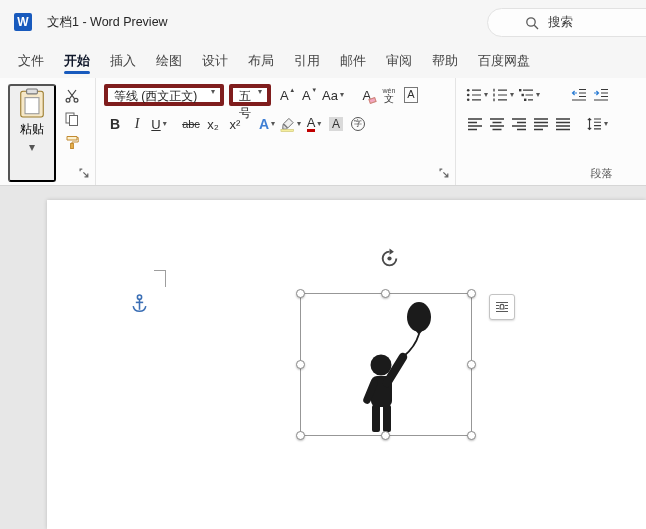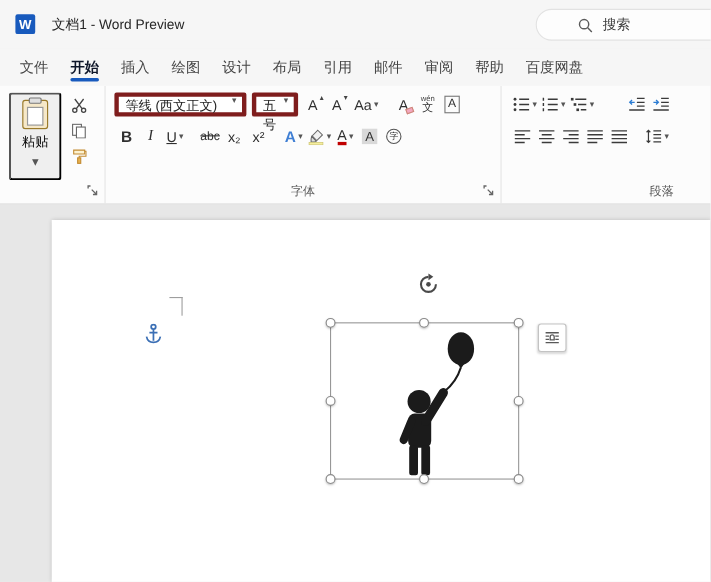--- a/index.html
+++ b/index.html
@@ -27,21 +27,21 @@
   .row{display:flex;align-items:center;}
   .r2{margin-top:7px;}
   .btn{display:inline-flex;align-items:center;justify-content:center;min-width:22px;height:22px;border-radius:3px;font-size:13px;color:#2f2f2f;gap:2px;padding:0 2px;background:none;border:none;flex:none;}
   .dd{font-size:8px;color:#555;line-height:1;}
   .tinyup{font-size:7px;color:#444;line-height:1;align-self:flex-start;margin-top:2px;}
   .combo{height:22px;border:4px solid #7f1d1d;background:#fff;border-radius:2px;display:flex;justify-content:space-between;padding:0 5px 0 6px;font-size:12px;color:#222;flex:none;}
 
   
   .clipboard{width:95px;}
   .clip-flex{display:flex;}
-  .paste-btn{width:48px;height:80px;display:flex;flex-direction:column;align-items:center;gap:3px;padding-top:2px;border-radius:3px;}
+  .paste-btn{width:48px;height:98px;display:flex;flex-direction:column;align-items:center;gap:3px;padding-top:2px;border-radius:3px;}
   .paste-btn span{font-size:12px;}
   .clip-col{display:flex;flex-direction:column;gap:4px;margin-left:4px;padding-top:2px;}
   .clip-col .btn{height:19px;min-width:24px;}
 
   
   .fontgrp{width:360px;}
   .combo-fontname{width:120px;}
   .combo-fontsize{width:42px;margin-left:5px;}
   .gap-l{margin-left:10px;}
   .bold-b{font-weight:700;font-size:14px;}
@@ -222,21 +222,20 @@
         </button>
         <button class="btn">
           <span class="shade-a">A</span>
         </button>
         <button class="btn">
           <span class="circ-char">
               <span>字</span>
             </span>
         </button>
       </div>
-      <div class="group-label">字体</div>
       <svg class="launcher" viewBox="0 0 10 10">
           <path d="M3 1H1v2M4 4l4 4M8 5v3H5" fill="none" stroke="#666" stroke-width="1.1"></path>
         </svg>
     </div>
 
     <div class="group paragrp">
       <div class="row">
         <button class="btn">
           <svg width="16" height="14" viewBox="0 0 16 14">
               <circle cx="2.2" cy="2.2" r="1.3" fill="#3a3a3a"></circle>

